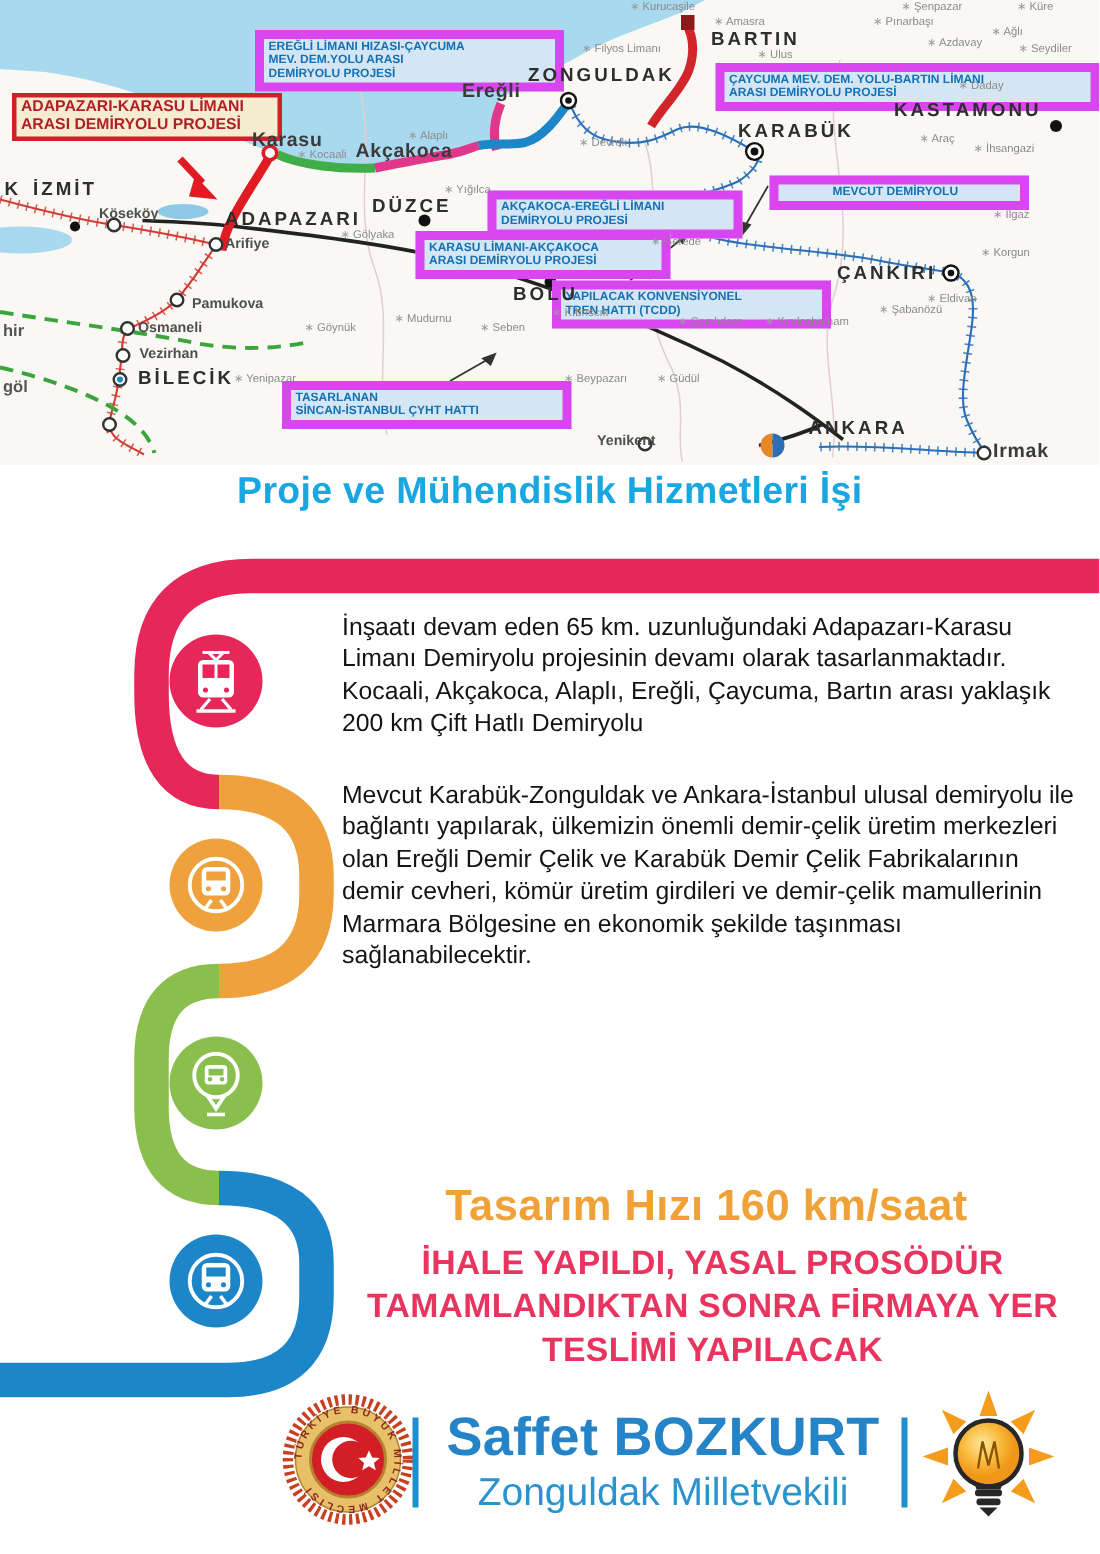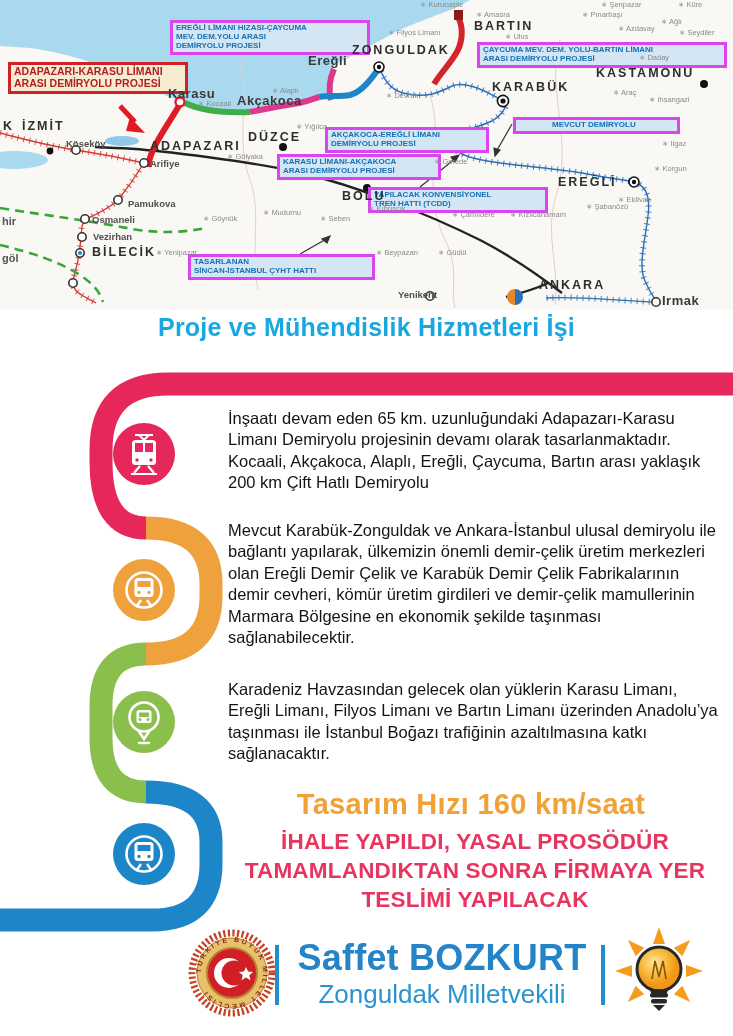--- a/index.html
+++ b/index.html
@@ -10,21 +10,21 @@
   #map{position:absolute;left:0;top:0;width:733px;height:310px;background:#faf8f4;overflow:hidden;}
   #map svg{position:absolute;left:0;top:0;}
   #map-labels .mlabel{position:absolute;white-space:nowrap;transform:translateY(-50%);}
   .mlabel.city{font-size:12.5px;font-weight:bold;color:#2e2e2e;letter-spacing:2px;text-align:center;}
   .mlabel.big{font-size:13px;font-weight:bold;color:#3a3a3a;letter-spacing:.5px;}
   .mlabel.stn{font-size:9.5px;color:#4f4f4f;font-weight:bold;}
   .mlabel.twn{font-size:7.5px;color:#8a8a8a;}
   .mlabel.twn::before{content:"∗ ";color:#9a9a9a;}
   .mlabel.edge{font-size:11px;font-weight:bold;color:#555;}
   #map-boxes .mbox{position:absolute;white-space:pre-line;line-height:1.12;padding:1px 3px;}
-  .mbox.blue{background:#d4e6f3;border:3px solid #d946ef;color:#1571b5;font-weight:bold;font-size:8px;}
+  .mbox.blue{background:#d4e6f3;border:6px solid #d946ef;color:#1571b5;font-weight:bold;font-size:8px;}
   .mbox.red{background:#f6ecd2;border:3px solid #cf2127;color:#b01f24;font-weight:bold;font-size:10.5px;
             padding:4px 6px;line-height:1.3;}
 
   
   #title{position:absolute;left:0;top:312px;width:733px;text-align:center;color:#18a7e1;
          font-weight:bold;font-size:25px;line-height:1.22;letter-spacing:.2px;}
 
   
   #snake{position:absolute;left:0;top:0;width:733px;height:1036px;pointer-events:none;z-index:1;}
 
@@ -151,21 +151,21 @@
     <div id="map-labels">
         <span class="mlabel city" style="left: 22px; top: 126px;">İZMİT</span>
         <span class="mlabel city" style="left: 3px; top: 126px;">K</span>
         <span class="mlabel city" style="left: 150px; top: 146px;">ADAPAZARI</span>
         <span class="mlabel city" style="left: 248px; top: 137px;">DÜZCE</span>
         <span class="mlabel city" style="left: 342px; top: 196px;">BOLU</span>
         <span class="mlabel city" style="left: 352px; top: 50px;">ZONGULDAK</span>
         <span class="mlabel city" style="left: 474px; top: 26px;">BARTIN</span>
         <span class="mlabel city" style="left: 492px; top: 87px;">KARABÜK</span>
         <span class="mlabel city" style="left: 596px; top: 73px;">KASTAMONU</span>
-        <span class="mlabel city" style="left: 558px; top: 182px;">EREĞLİ</span>
+        <span class="mlabel city" style="left: 558px; top: 182px;">ÇANKIRI</span>
         <span class="mlabel city" style="left: 492px; top: 285px; margin-left: 47px;">ANKARA</span>
         <span class="mlabel city" style="left: 92px; top: 252px;">BİLECİK</span>
         <span class="mlabel big" style="left: 168px; top: 93px;">Karasu</span>
         <span class="mlabel big" style="left: 237px; top: 100px;">Akçakoca</span>
         <span class="mlabel big" style="left: 308px; top: 60px;">Ereğli</span>
         <span class="mlabel big" style="left: 662px; top: 300px;">Irmak</span>
         <span class="mlabel stn" style="left: 66px; top: 143px;">Köseköy</span>
         <span class="mlabel stn" style="left: 150px; top: 163px;">Arifiye</span>
         <span class="mlabel stn" style="left: 128px; top: 203px;">Pamukova</span>
         <span class="mlabel stn" style="left: 92px; top: 219px;">Osmaneli</span>
@@ -266,21 +266,20 @@
       <circle cx="-5" cy="2.5" r="1.7" fill="#1d86c8"></circle>
         <circle cx="5" cy="2.5" r="1.7" fill="#1d86c8"></circle>
       <g stroke="#fff" stroke-width="2.4" fill="none">
         <path d="M-8 17 L-3 10 M8 17 L3 10"></path>
       </g>
     </g>
   </svg>
 
   <div class="para" id="p1">İnşaatı devam eden 65 km. uzunluğundaki Adapazarı-Karasu Limanı Demiryolu projesinin devamı olarak tasarlanmaktadır. Kocaali, Akçakoca, Alaplı, Ereğli, Çaycuma, Bartın arası yaklaşık 200 km Çift Hatlı Demiryolu</div>
   <div class="para" id="p2">Mevcut Karabük-Zonguldak ve Ankara-İstanbul ulusal demiryolu ile bağlantı yapılarak, ülkemizin önemli demir-çelik üretim merkezleri olan Ereğli Demir Çelik ve Karabük Demir Çelik Fabrikalarının demir cevheri, kömür üretim girdileri ve demir-çelik mamullerinin Marmara Bölgesine en ekonomik şekilde taşınması sağlanabilecektir.</div>
-  <div class="para" id="p3">Karadeniz Havzasından gelecek olan yüklerin Karasu Limanı, Ereğli Limanı, Filyos Limanı ve Bartın Limanı üzerinden Anadolu’ya taşınması ile İstanbul Boğazı trafiğinin azaltılmasına katkı sağlanacaktır.</div>
 
   <div id="speed">Tasarım Hızı 160 km/saat</div>
   <div id="status">İHALE YAPILDI, YASAL PROSÖDÜR TAMAMLANDIKTAN SONRA FİRMAYA YER TESLİMİ YAPILACAK</div>
 
   <div id="footer">
 
     <svg width="88" height="88" style="position:absolute;left:188px;top:4px;" viewBox="0 0 88 88">
       <circle cx="44" cy="44" r="40" fill="none" stroke="#c8401f" stroke-width="7" stroke-dasharray="2.2 2.4"></circle>
       <circle cx="44" cy="44" r="35" fill="#e8c06a" stroke="#b5832f" stroke-width="1"></circle>
       <defs>

